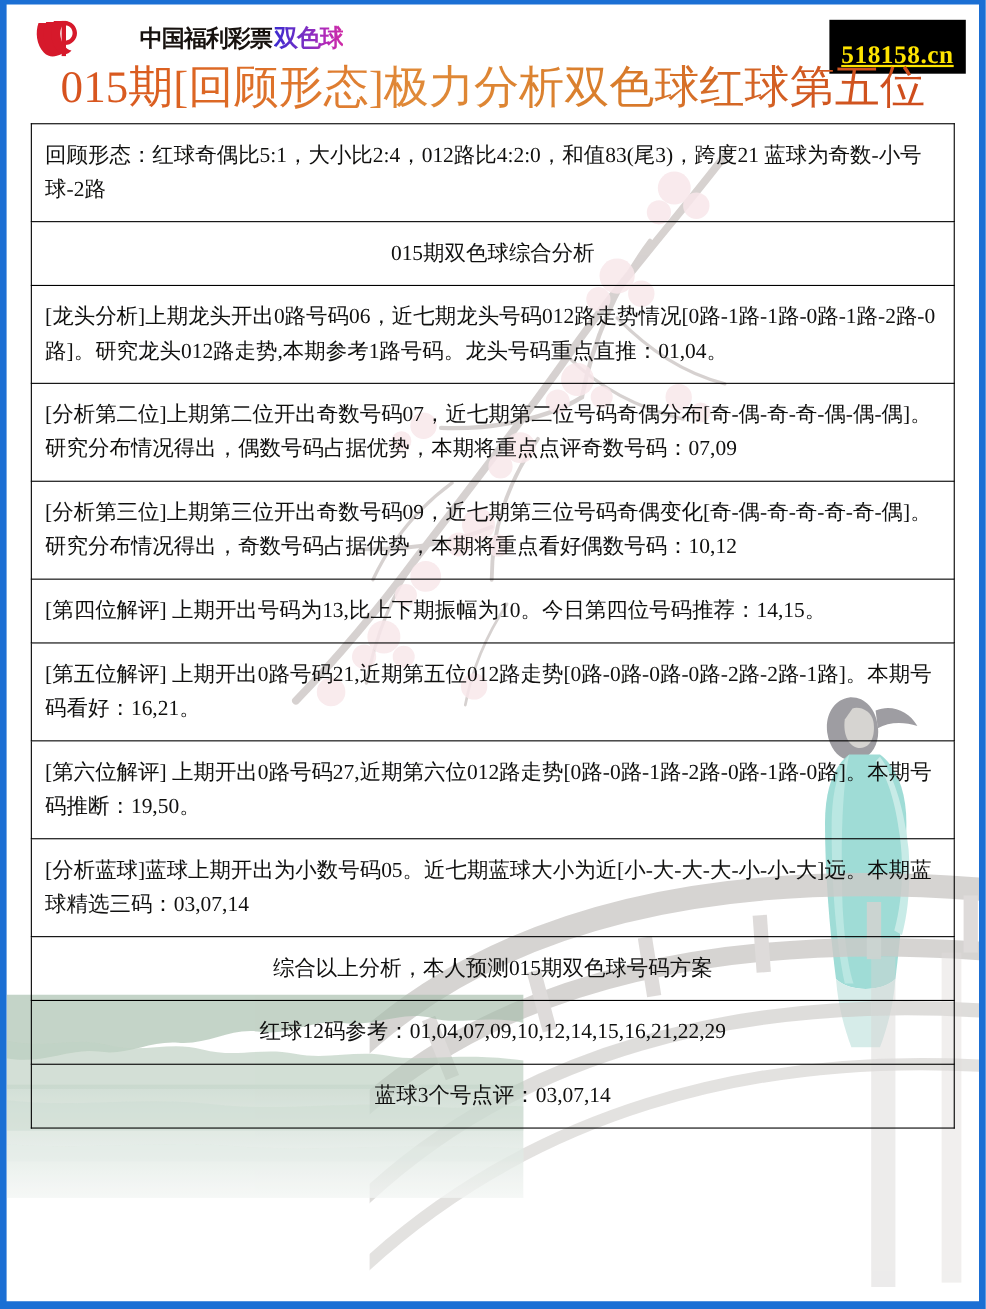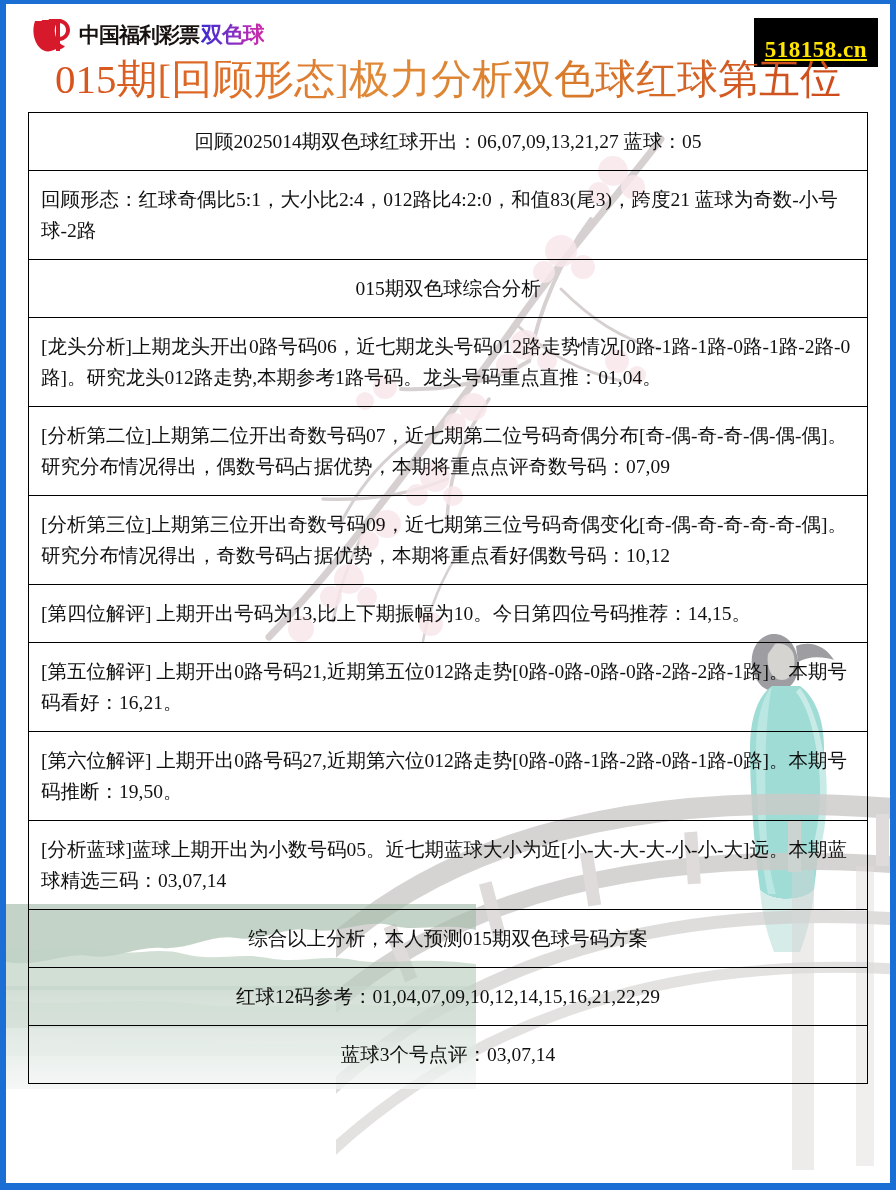--- a/index.html
+++ b/index.html
@@ -83,20 +83,21 @@
     margin-right: 7px;
     flex: 0 0 auto;
   }
   #logo-cn {
     font-family: Liberation Sans, sans-serif;
     font-weight: bold;
     font-size: 21px;
     color: #17120f;
     letter-spacing: -1px;
     white-space: nowrap;
+    margin-left: 48px;
   }
   #logo-ssq {
     font-family: "DejaVu Sans", sans-serif;
     font-weight: bold;
     font-size: 22px;
     letter-spacing: -1px;
     margin-left: 2px;
     white-space: nowrap;
     background: linear-gradient(to right, #3b2ad0 0%, #7a2fc4 45%, #b329b8 75%, #cf2ba5 100%);
     -webkit-background-clip: text;
@@ -287,23 +288,20 @@
 
     <div id="site-badge">518158.cn</div>
 
     <div id="main-title">015期[回顾形态]极力分析双色球红球第五位</div>
   </div>
 
   <div id="tbl-wrap">
     <table id="analysis">
       <tbody>
         <tr>
-            <td class="ctr pad-tall">回顾2025014期双色球红球开出：06,07,09,13,21,27 蓝球：05</td>
-          </tr>
-        <tr>
             <td class="lft">回顾形态：红球奇偶比5:1，大小比2:4，012路比4:2:0，和值83(尾3)，跨度21 蓝球为奇数-小号球-2路</td>
           </tr>
         <tr>
             <td class="ctr pad-tall">015期双色球综合分析</td>
           </tr>
         <tr>
             <td class="lft">[龙头分析]上期龙头开出0路号码06，近七期龙头号码012路走势情况[0路-1路-1路-0路-1路-2路-0路]。研究龙头012路走势,本期参考1路号码。龙头号码重点直推：01,04。</td>
           </tr>
         <tr>
             <td class="lft">[分析第二位]上期第二位开出奇数号码07，近七期第二位号码奇偶分布[奇-偶-奇-奇-偶-偶-偶]。研究分布情况得出，偶数号码占据优势，本期将重点点评奇数号码：07,09</td>

